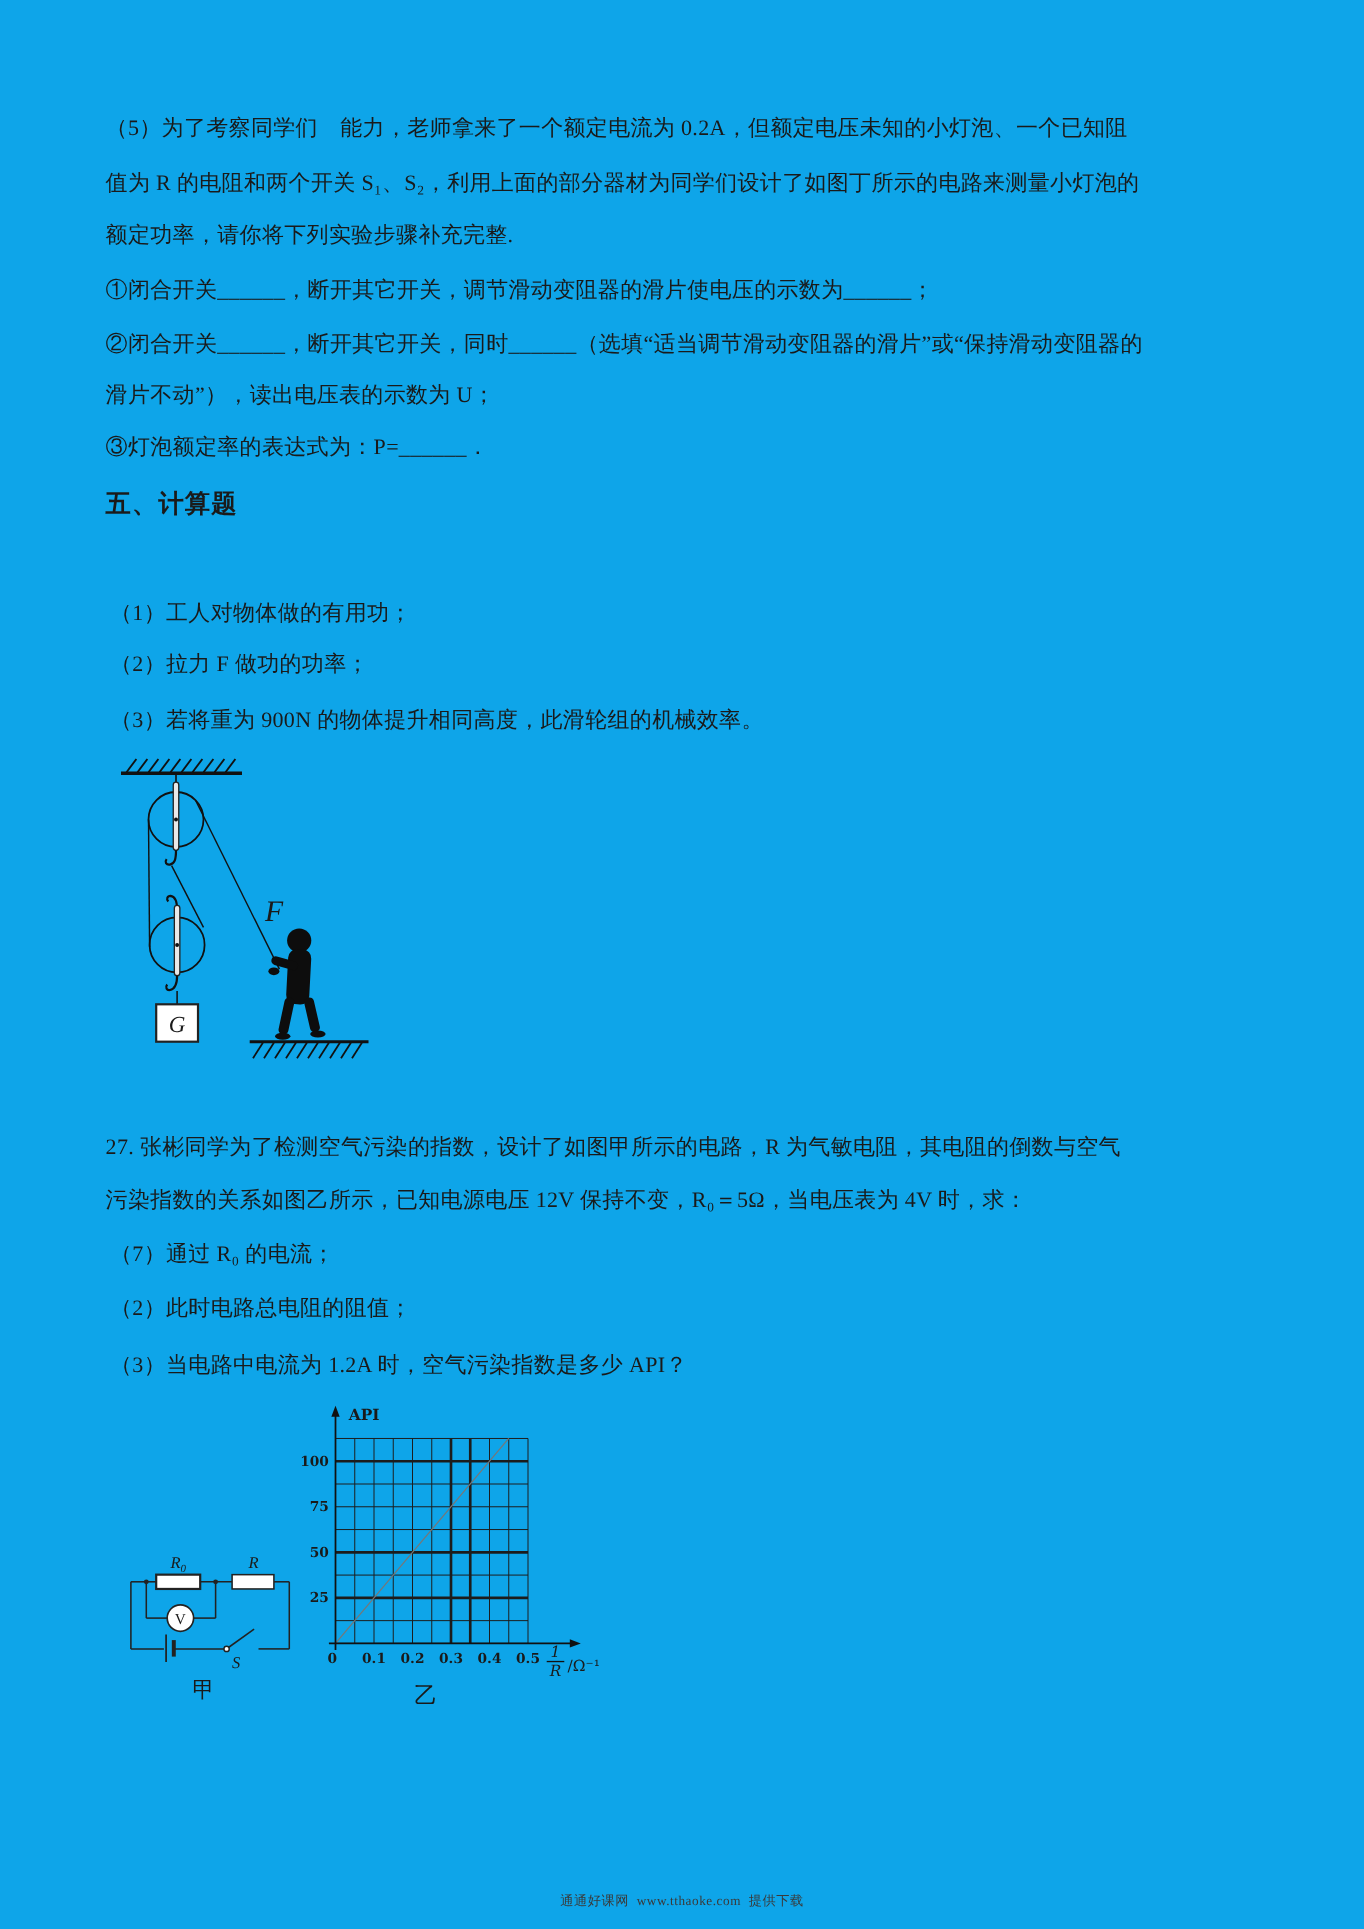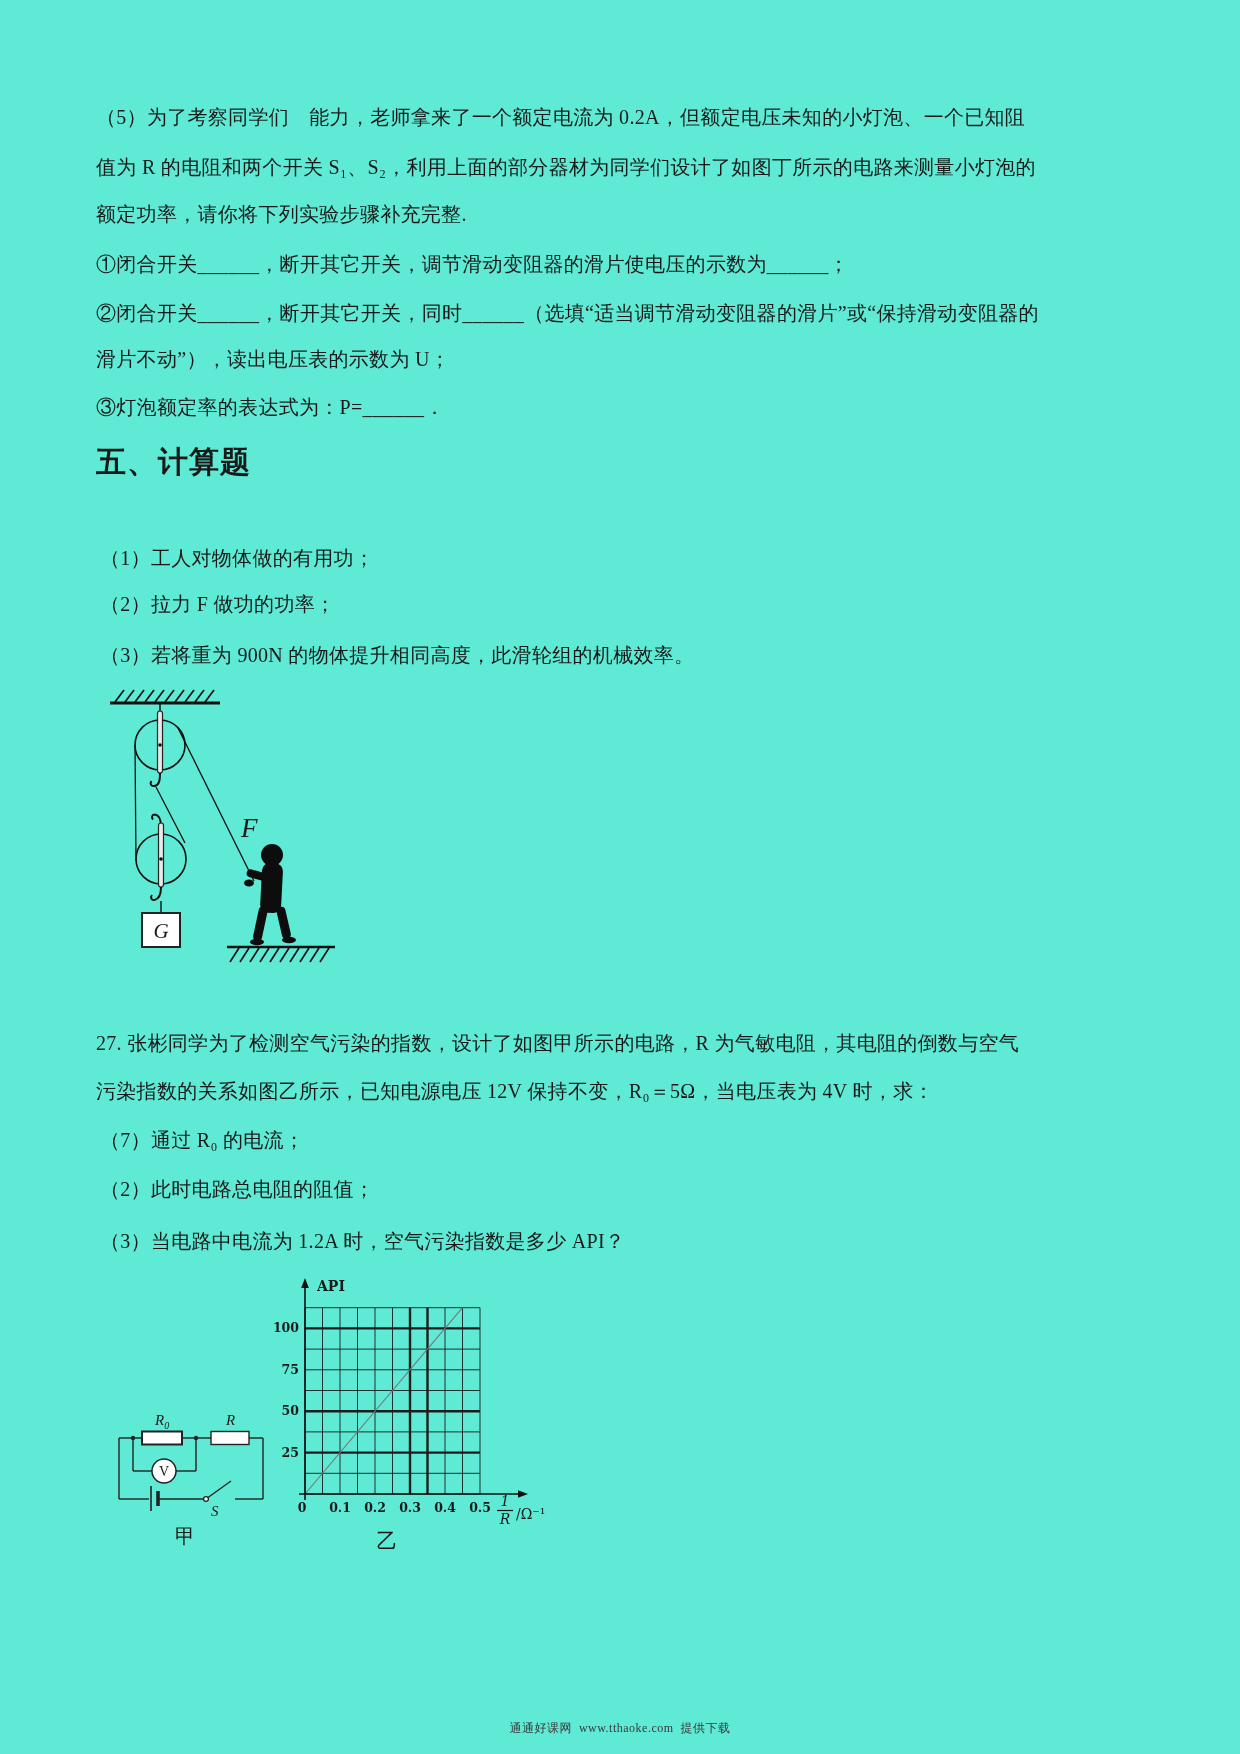--- a/index.html
+++ b/index.html
@@ -1,22 +1,22 @@
 <!DOCTYPE html>
 <html><head>
 <meta charset="utf-8">
 <style>
   html,body{margin:0;padding:0;background:#9a9a9a;}
   .page{
-    position:relative;width:1240px;height:1754px;margin:0 auto;background:#5eead4;
+    position:relative;width:1240px;height:1754px;margin:0 auto;background:#0ea5e9;
     font-family:"Liberation Serif","DejaVu Serif",serif;color:#1a1a1a;overflow:hidden;
   }
   .t{position:absolute;left:96px;font-size:20px;line-height:1.3;white-space:nowrap;letter-spacing:.3px;}
   .t.ind{left:100px;}
-  .sec{position:absolute;left:96px;font-size:30px;font-weight:bold;letter-spacing:1px;white-space:nowrap;}
+  .sec{position:absolute;left:96px;font-size:23px;font-weight:bold;letter-spacing:1px;white-space:nowrap;}
   .footer{position:absolute;left:0;top:1720px;width:100%;text-align:center;font-size:12px;color:#3a3a3a;white-space:pre;letter-spacing:.5px;}
   svg{position:absolute;overflow:visible;}
   text{fill:#1a1a1a;}
 </style>
 </head>
 <body>
 
 <div class="page">
 
   <div class="t" style="top:104px">（5）为了考察同学们　能力，老师拿来了一个额定电流为 0.2A，但额定电压未知的小灯泡、一个已知阻</div>

